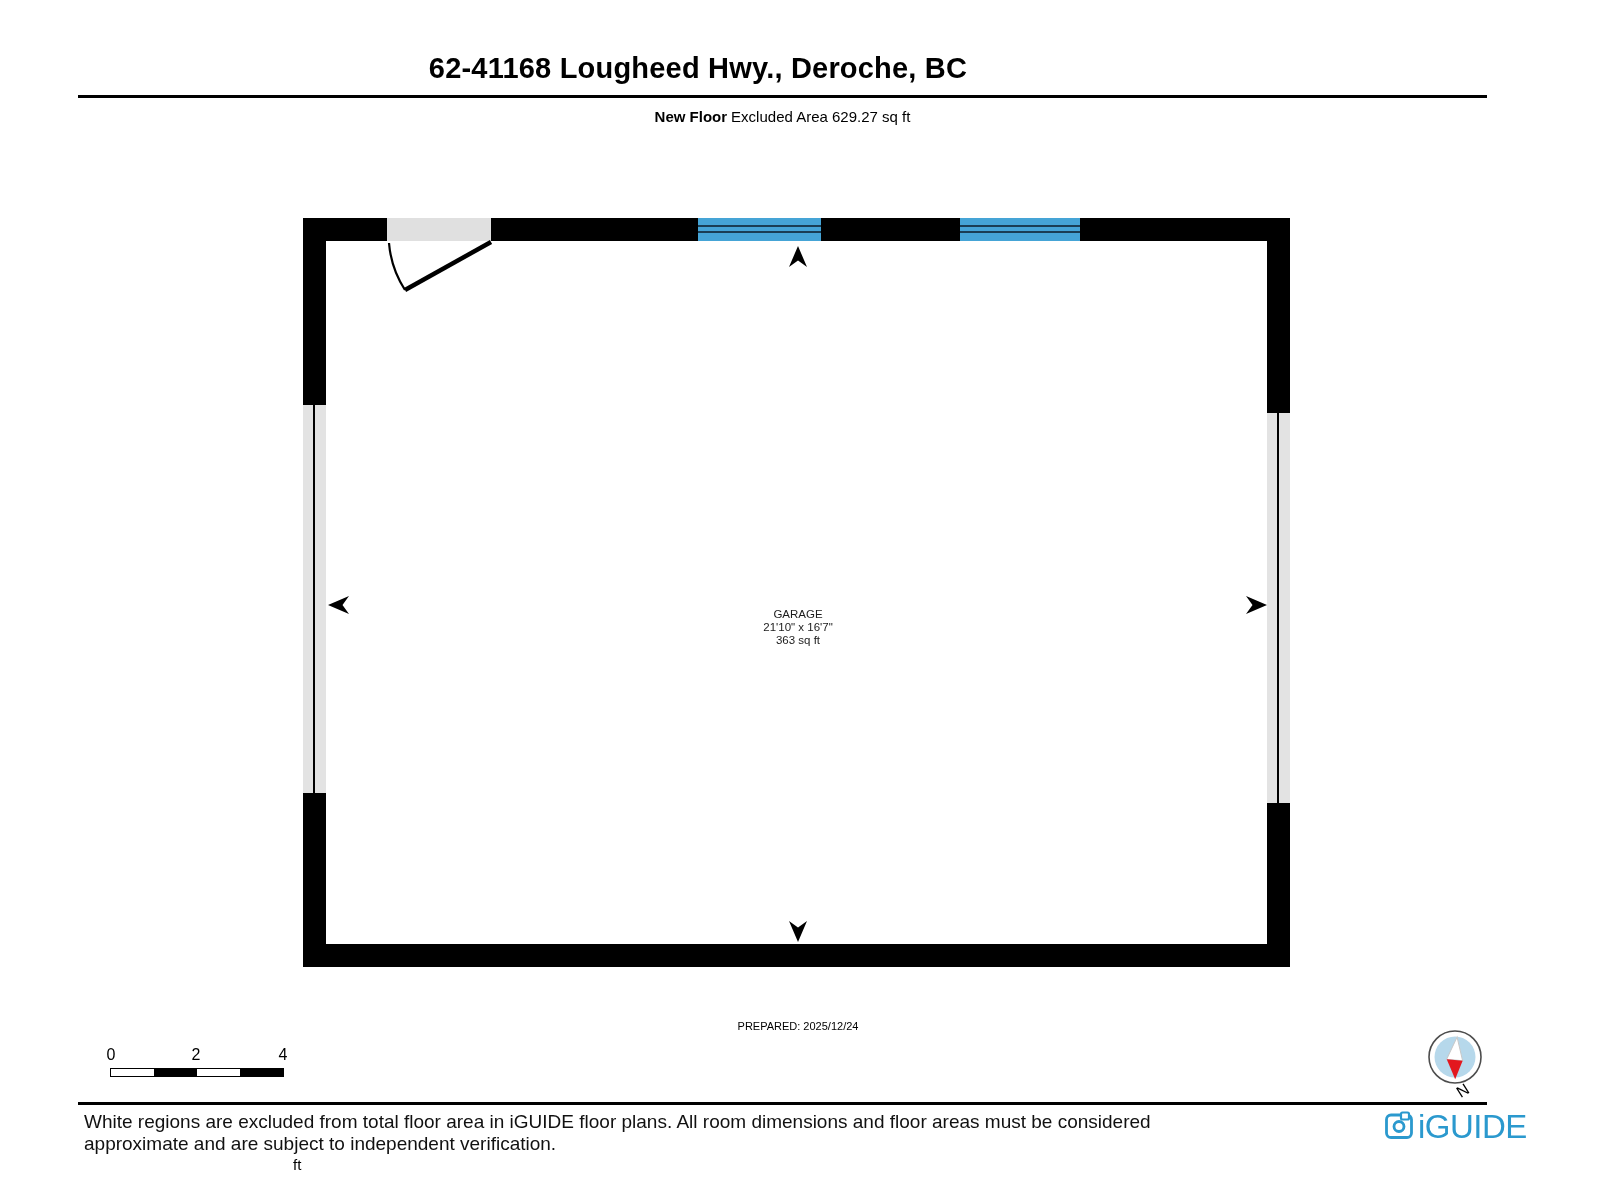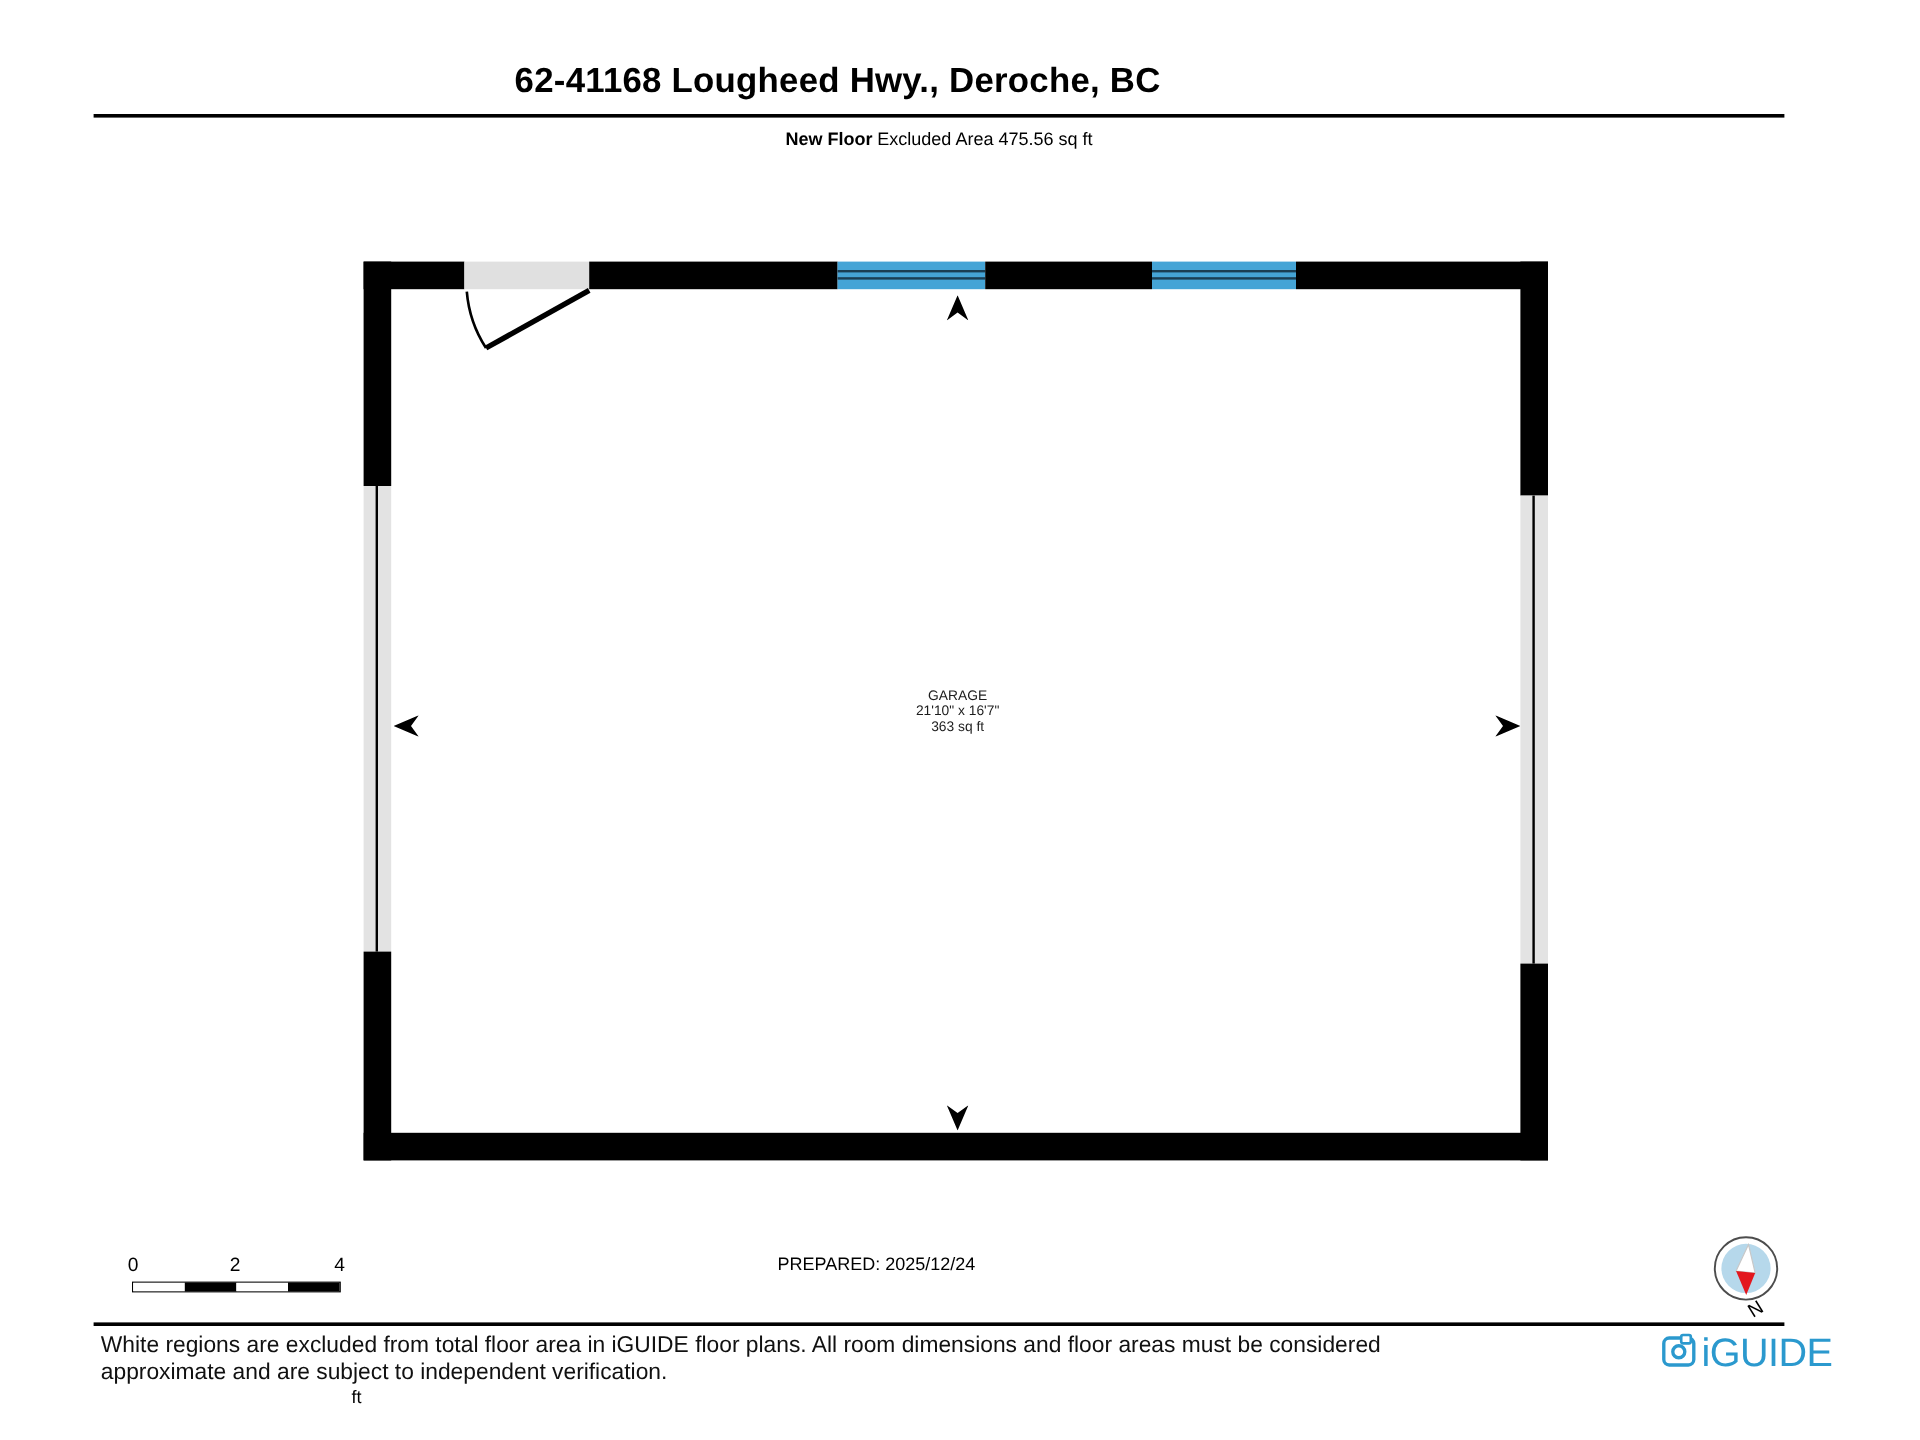--- a/index.html
+++ b/index.html
@@ -46,50 +46,50 @@
   .garage-right{left:1267px;top:413px;height:390px;}
   .garage-door::after{content:"";position:absolute;left:10px;top:0;width:2px;height:100%;background:#000;}
 
   .door-svg{position:absolute;left:380px;top:233px;width:130px;height:70px;}
   .arrow-svg{position:absolute;}
   .arrow-top{left:789px;top:246px;}
   .arrow-bottom{left:789px;top:921px;}
   .arrow-left{left:328px;top:596px;}
   .arrow-right{left:1246px;top:596px;}
 
-  .room-label{position:absolute;left:698px;top:574px;width:200px;text-align:center;
+  .room-label{position:absolute;left:698px;top:608px;width:200px;text-align:center;
     font-size:11.5px;line-height:13px;color:#1c1c1c;}
 
   
   .scale-num{position:absolute;width:18px;text-align:center;font-size:16px;top:1046px;}
   .scale-0{left:102px;}.scale-2{left:187px;}.scale-4{left:274px;}
   .scale-bar{position:absolute;left:110px;top:1068px;width:174px;height:9px;border:1px solid #000;display:flex;}
   .scale-bar .seg{flex:1 1 25%;}
   .seg.white{background:#fff;}
   .seg.black{background:#000;}
   .scale-unit{position:absolute;left:293px;top:1108px;font-size:15px;margin-top:48px;}
 
-  .prepared{position:absolute;left:648px;top:1045px;width:300px;font-size:15px;}
+  .prepared{position:absolute;left:648px;top:1020px;width:300px;text-align:center;font-size:11px;}
 
   .compass-svg{position:absolute;left:1424px;top:1028px;}
 
   .bottom-rule{position:absolute;left:78px;top:1102px;width:1409px;height:3px;background:#000;}
   .disclaimer{position:absolute;left:84px;top:1111px;width:1150px;font-size:19px;color:#111;}
 
   .brand-logo{position:absolute;left:1384px;top:1110px;display:flex;align-items:flex-start;height:34px;}
   .brand-logo .brand-text{font-size:33px;font-weight:400;color:var(--brand);letter-spacing:-0.5px;line-height:1;}
   .brand-logo svg{margin-right:4px;}
 </style>
 </head>
 <body>
 
 <div class="page-title">62-41168 Lougheed Hwy., Deroche, BC</div>
 <div class="top-rule"></div>
 <div class="subtitle">
-  <span class="floor-label">New Floor</span><span>Excluded Area 475.56 sq ft</span>
+  <span class="floor-label">New Floor</span><span>Excluded Area 629.27 sq ft</span>
 </div>
 
 <div>
 
   <div class="wall w-corner-tl"></div>
   <div class="door-opening"></div>
   <div class="wall w-top-1"></div>
   <div class="window window-1"></div>
   <div class="wall w-top-2"></div>
   <div class="window window-2"></div>

